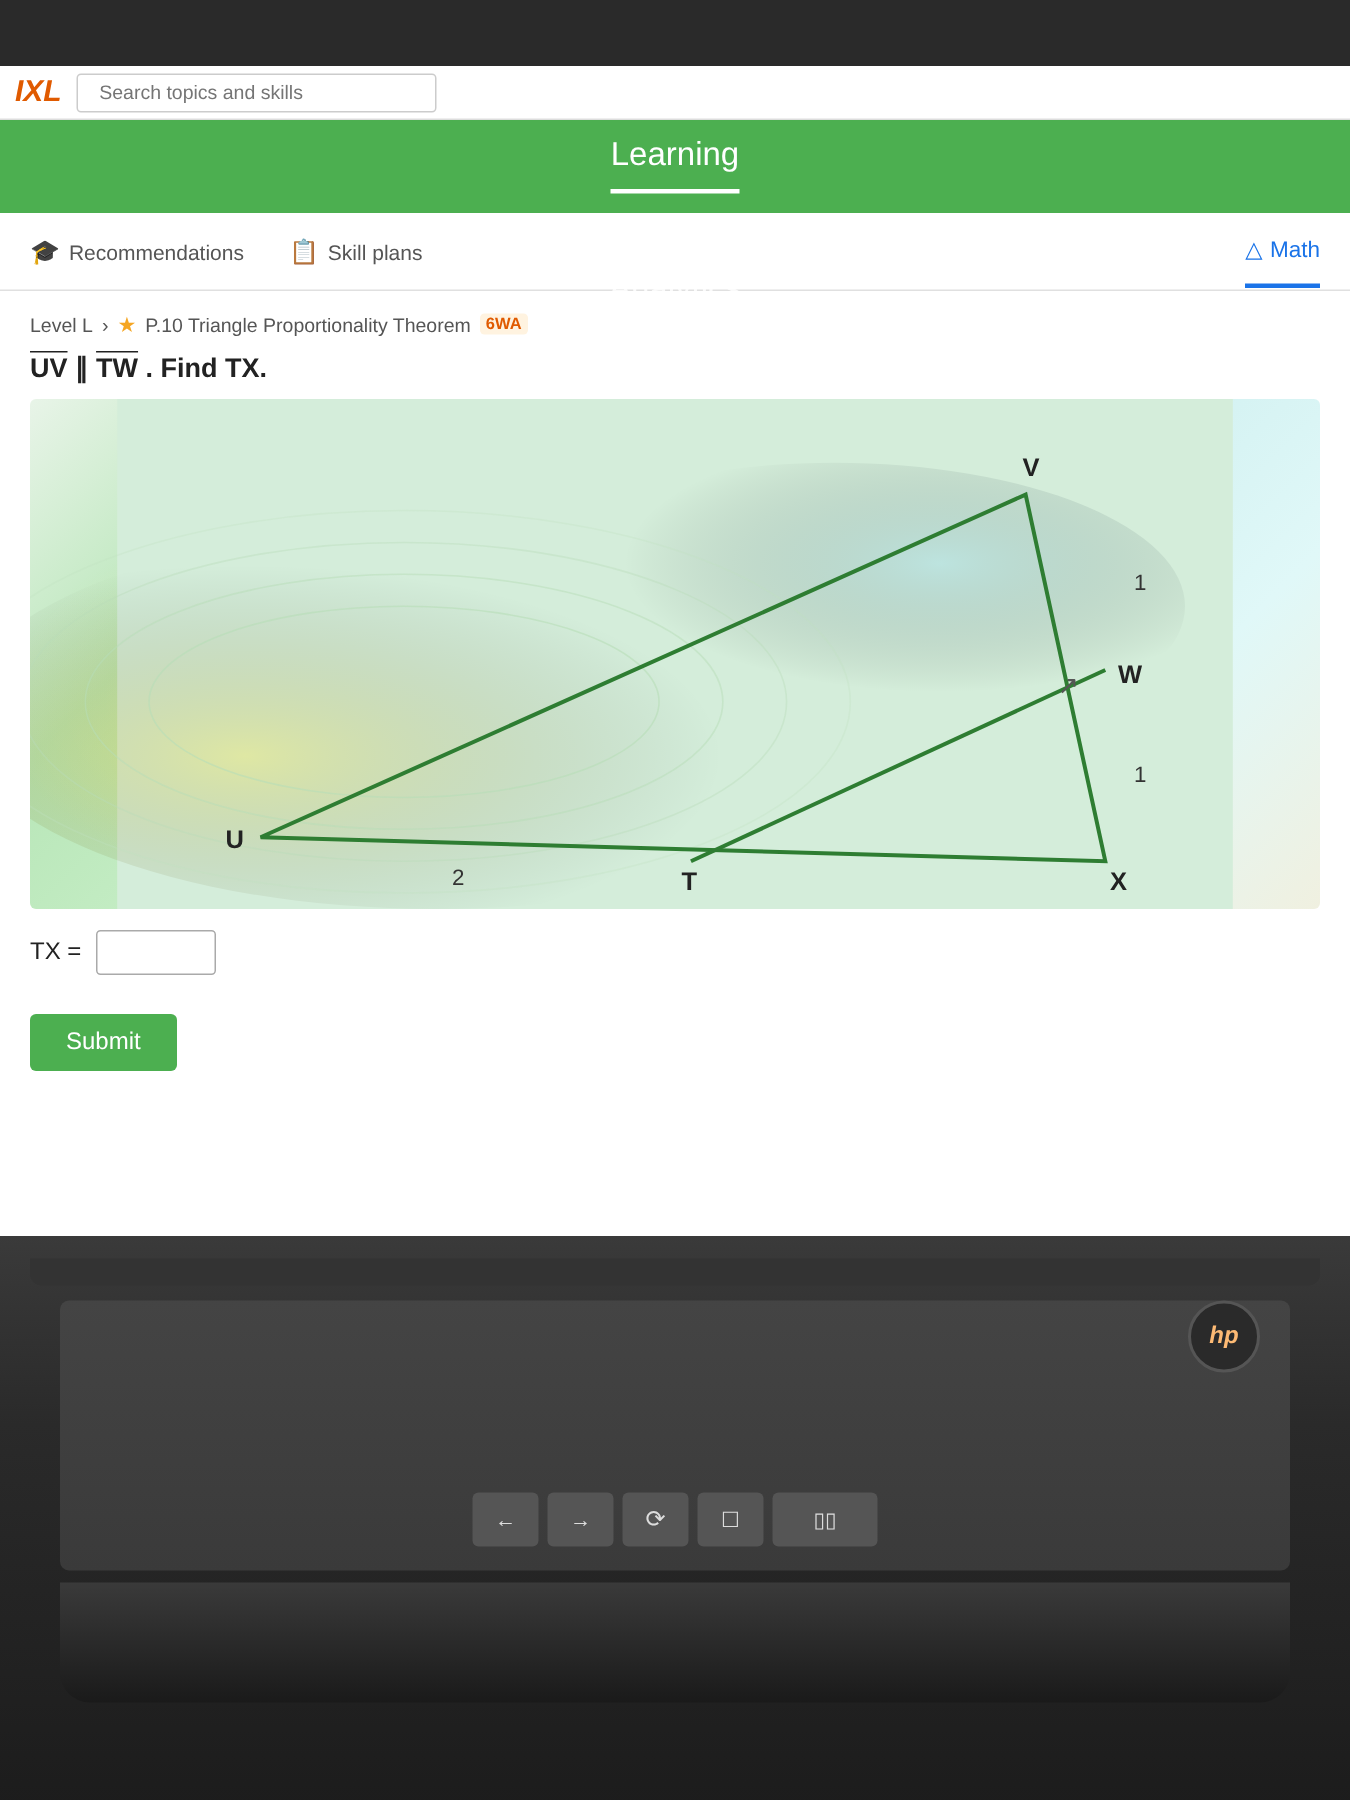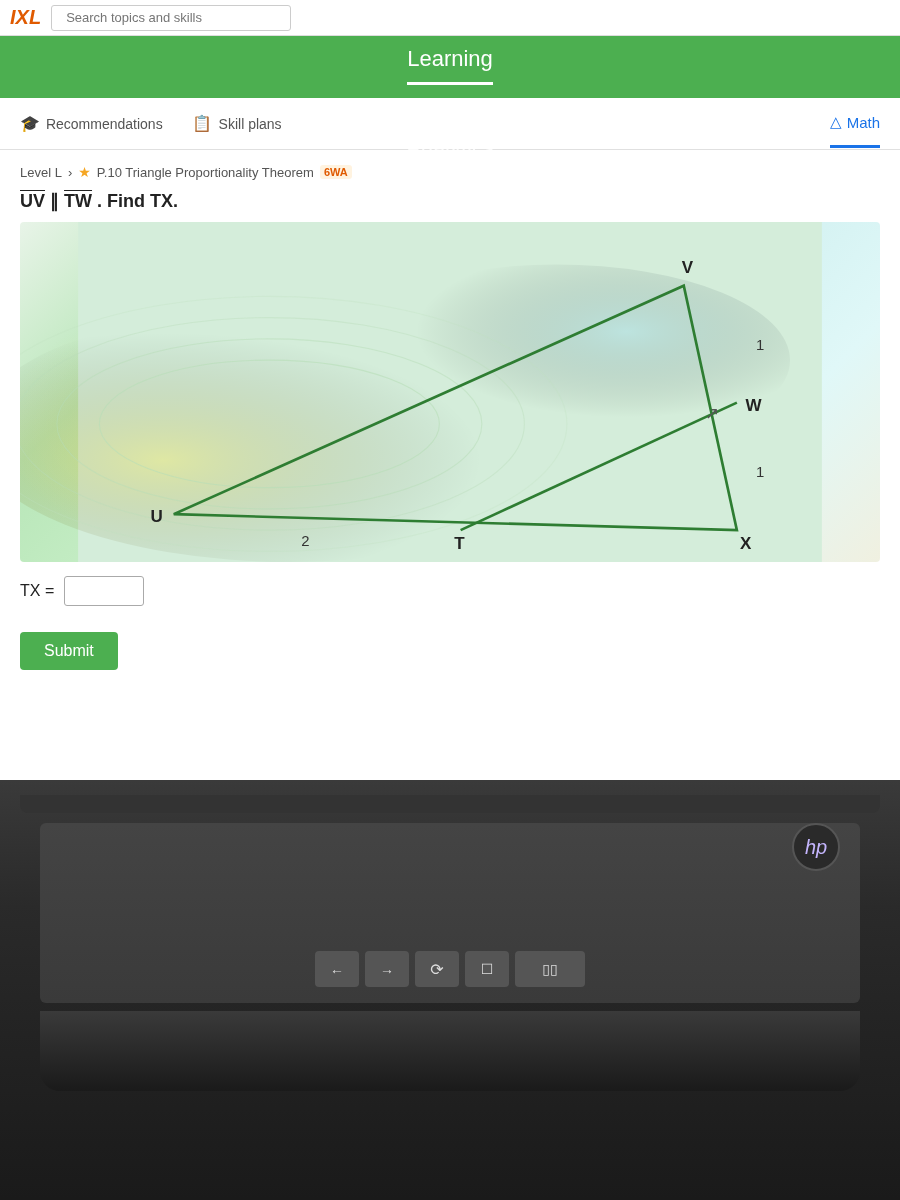--- a/index.html
+++ b/index.html
@@ -20,20 +20,21 @@
     }
 
     
     .top-bar {
       background: #fff;
       height: 36px;
       display: flex;
       align-items: center;
       padding: 0 10px;
       border-bottom: 1px solid #ddd;
+      margin-top: 44px;
     }
     .ixl-logo {
       font-size: 20px;
       font-weight: bold;
       color: #e05a00;
       margin-right: 10px;
       font-style: italic;
     }
     .search-bar {
       height: 26px;
@@ -367,21 +368,21 @@
     </div>
 
     
     <button class="submit-btn">Submit</button>
   </div>
 </div>
 
 <div class="laptop-body">
   <div class="laptop-bezel"></div>
   <div style="position:relative; width:820px;">
-    <div style="position:absolute; right:20px; top:10px; width:48px; height:48px; background:#2a2a2a; border-radius:50%; display:flex; align-items:center; justify-content:center; color:#c4b5fd; font-size:20px; font-style:italic; font-weight:normal; border:2px solid #555;">hp</div>
+    <div style="position:absolute; right:20px; top:10px; width:48px; height:48px; background:#2a2a2a; border-radius:50%; display:flex; align-items:center; justify-content:center; color:#fdba74; font-size:16px; font-style:italic; font-weight:bold; border:2px solid #555;">hp</div>
   </div>
   <div class="keyboard-area">
     <div class="keyboard-row">
       <div class="key">←</div>
       <div class="key">→</div>
       <div class="key" style="font-size:16px;">⟳</div>
       <div class="key">☐</div>
       <div class="key wide">▯▯</div>
     </div>
   </div>

